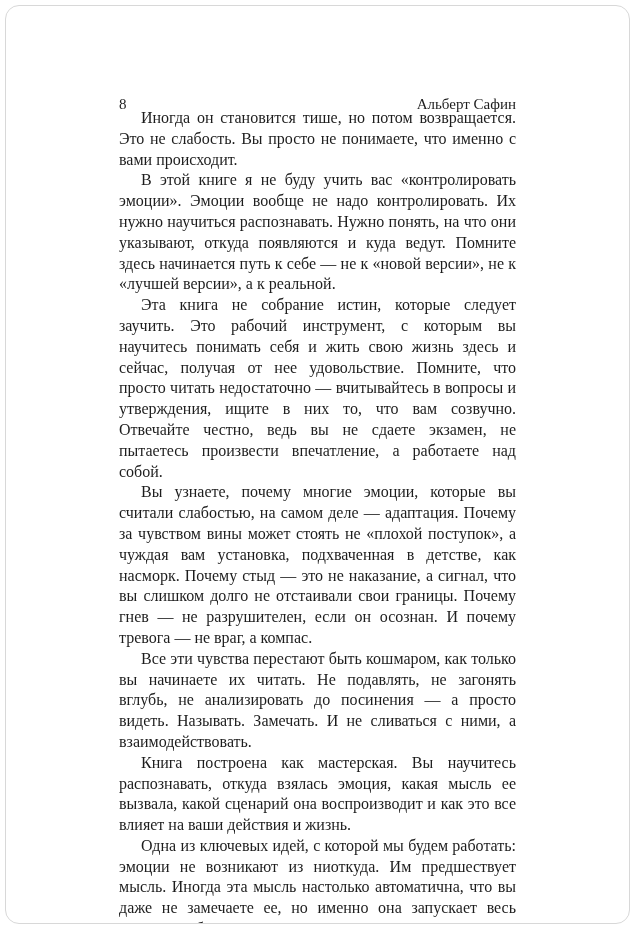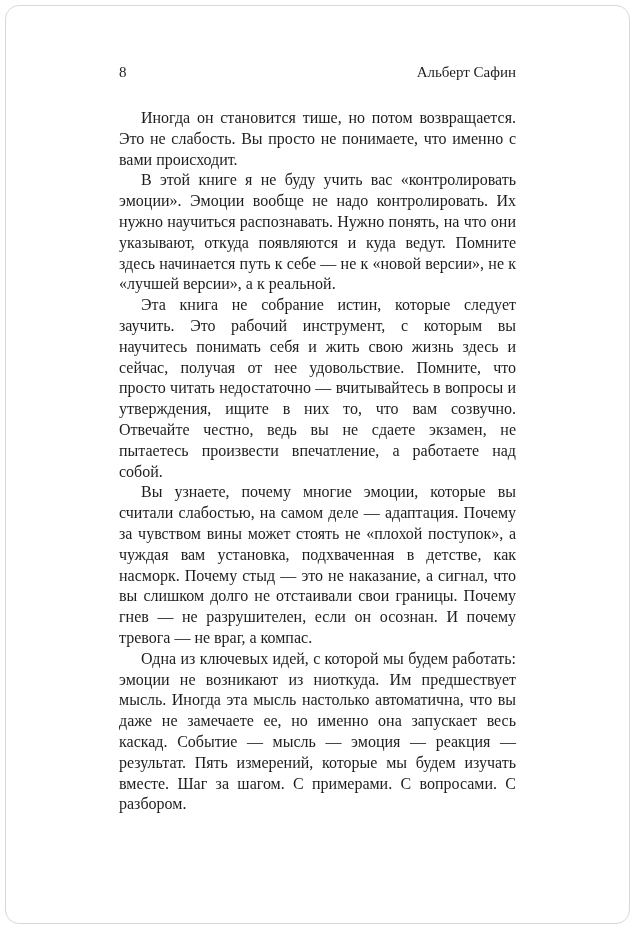--- a/index.html
+++ b/index.html
@@ -26,21 +26,21 @@
     left: 113px;
     right: 113px;
     top: 58px;
     display: flex;
     justify-content: space-between;
     align-items: baseline;
     font-size: 15px;
     color: #1d1d1d;
   }
   .page-number { text-align: left; }
-  .running-head { text-align: center; }
+  .running-head { text-align: center; margin-top: 32px; }
   .page-body {
     position: absolute;
     left: 113px;
     right: 113px;
     top: 102px;
     font-size: 16px;
     line-height: 20.8px;
     color: #1d1d1d;
     text-align: justify;
     text-justify: inter-word;
@@ -60,16 +60,18 @@
   <header class="page-header">
     <span class="page-number">8</span>
     <span class="running-head">Альберт Сафин</span>
   </header>
 
   <main class="page-body" lang="ru">
     <p>Иногда он становится тише, но потом возвращается. Это не слабость. Вы просто не понимаете, что именно с вами происходит.</p>
     <p>В этой книге я не буду учить вас «контролировать эмоции». Эмоции вообще не надо контролировать. Их нужно научиться распознавать. Нужно понять, на что они указывают, откуда появляются и куда ведут. Помните здесь начинается путь к себе — не к «новой версии», не к «лучшей версии», а к реальной.</p>
     <p>Эта книга не собрание истин, которые следует заучить. Это рабочий инструмент, с которым вы научитесь понимать себя и жить свою жизнь здесь и сейчас, получая от нее удовольствие. Помните, что просто читать недостаточно — вчитывайтесь в вопросы и утверждения, ищите в них то, что вам созвучно. Отвечайте честно, ведь вы не сдаете экзамен, не пытаетесь произвести впечатление, а работаете над собой.</p>
     <p>Вы узнаете, почему многие эмоции, которые вы считали слабостью, на самом деле — адаптация. Почему за чувством вины может стоять не «плохой поступок», а чуждая вам установка, подхваченная в детстве, как насморк. Почему стыд — это не наказание, а сигнал, что вы слишком долго не отстаивали свои границы. Почему гнев — не разрушителен, если он осознан. И почему тревога — не враг, а компас.</p>
+    <p>Все эти чувства перестают быть кошмаром, как только вы начинаете их читать. Не подавлять, не загонять вглубь, не анализировать до посинения — а просто видеть. Называть. Замечать. И не сливаться с ними, а взаимодействовать.</p>
+    <p>Книга построена как мастерская. Вы научитесь распознавать, откуда взялась эмоция, какая мысль ее вызвала, какой сценарий она воспроизводит и как это все влияет на ваши действия и жизнь.</p>
     <p>Одна из ключевых идей, с которой мы будем работать: эмоции не возникают из ниоткуда. Им предшествует мысль. Иногда эта мысль настолько автоматична, что вы даже не замечаете ее, но именно она запускает весь каскад. Событие — мысль — эмоция — реакция — результат. Пять измерений, которые мы будем изучать вместе. Шаг за шагом. С примерами. С вопросами. С разбором.</p>
   </main>
 
 </div>
 
 </body></html>

